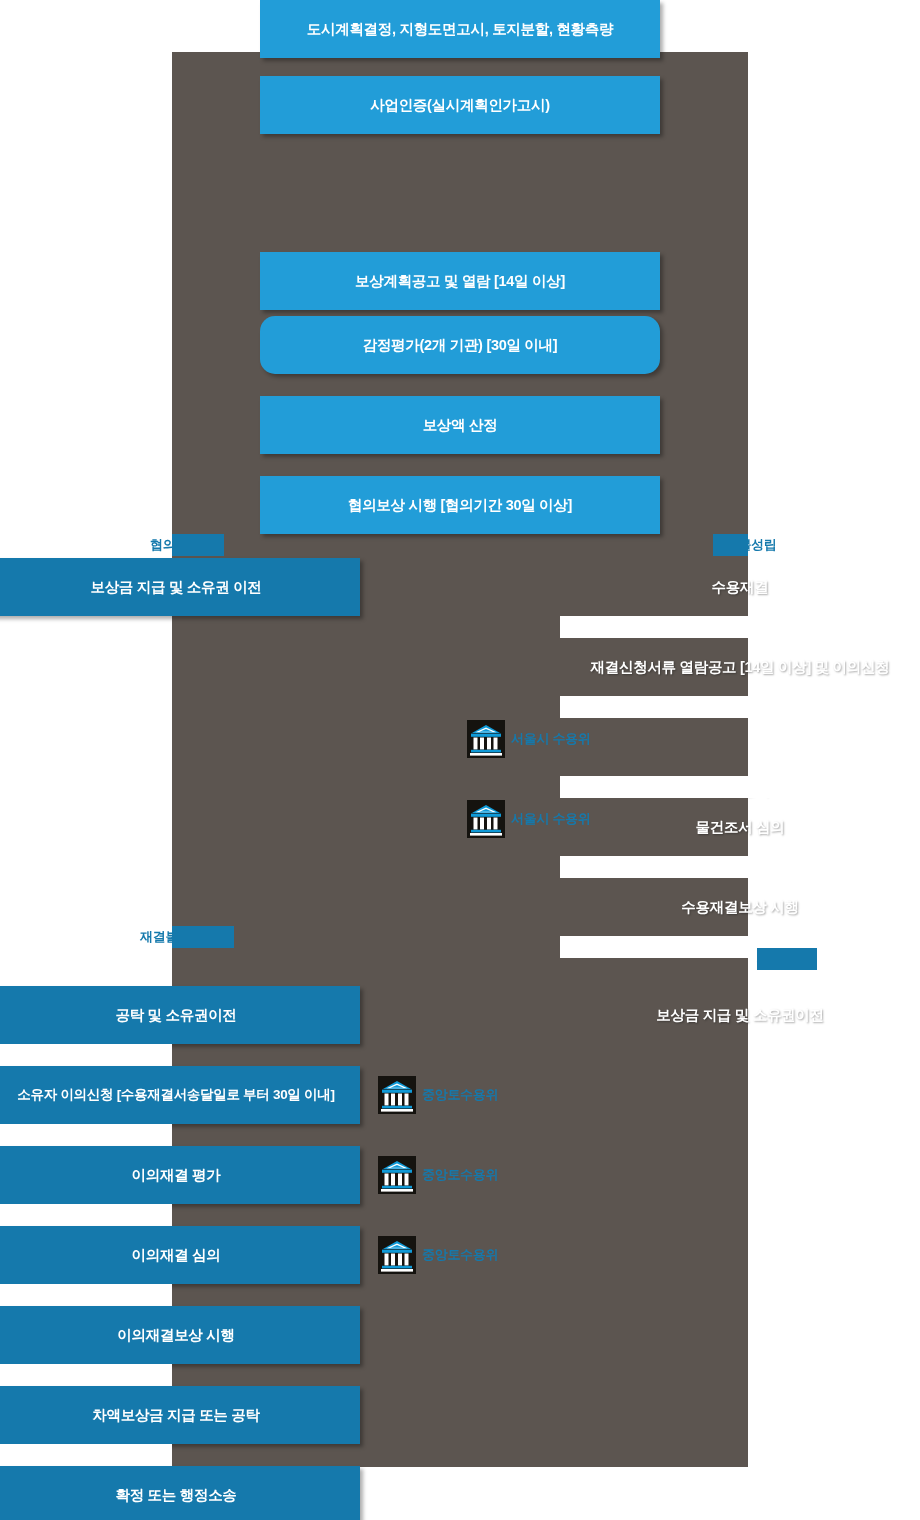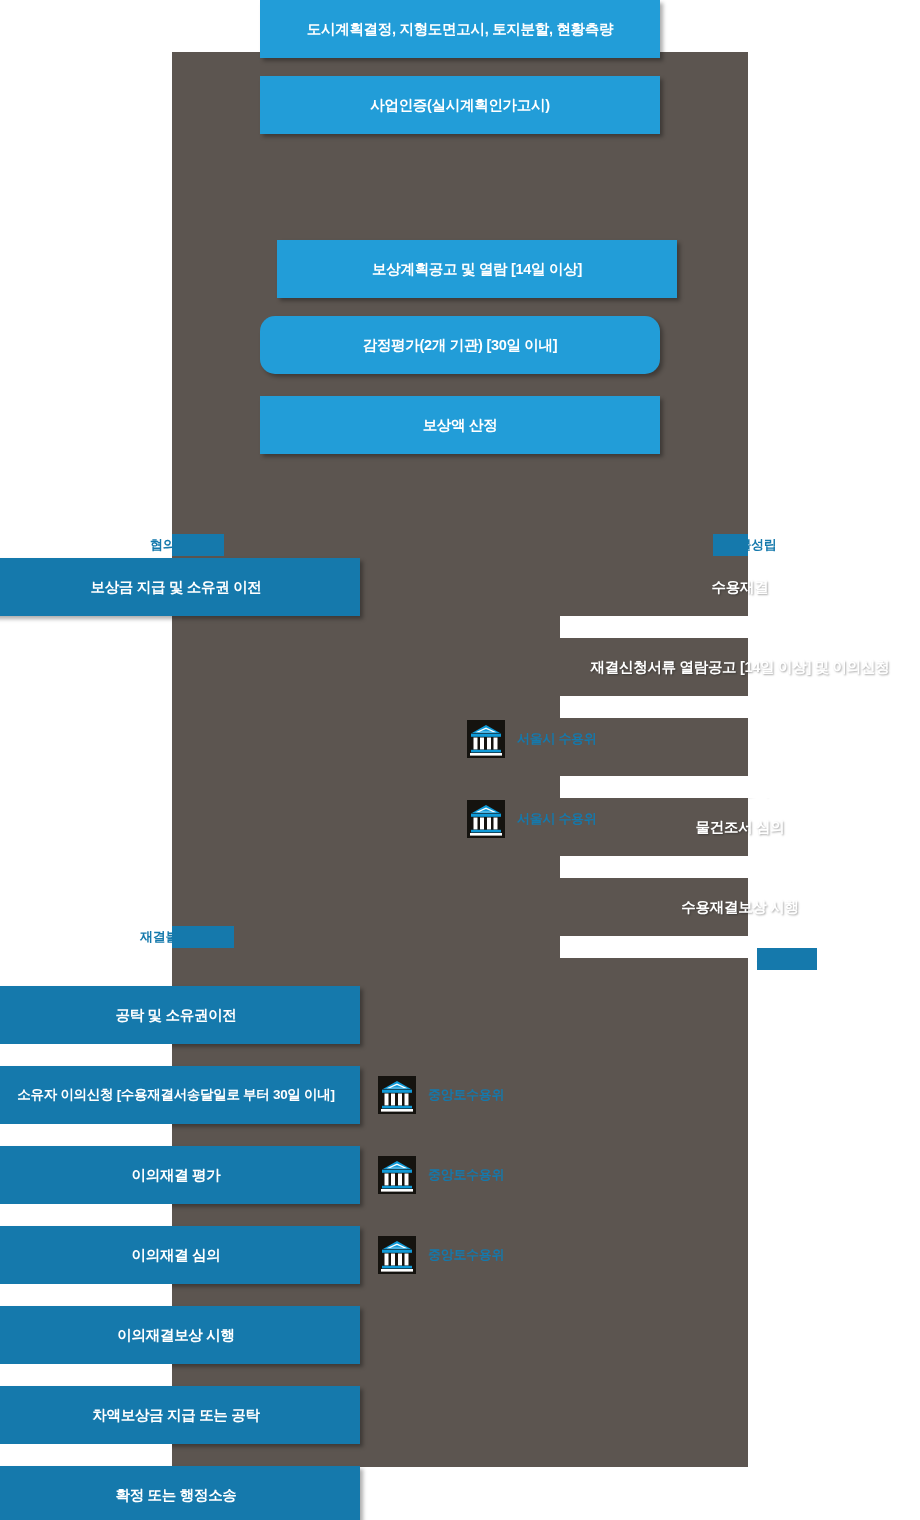--- a/index.html
+++ b/index.html
@@ -79,21 +79,21 @@
     display:flex; align-items:center;
     font-size:13px; font-weight:bold;
     color:#1579ac;
     white-space:nowrap;
     letter-spacing:-0.3px;
   }
 
   
   .inst{
     position:absolute;
-    display:flex; align-items:center; gap:12px;
+    display:flex; align-items:center; gap:6px;
   }
   .inst .glyph{
     width:38px; height:38px;
     background:#15130f;
     display:block;
     position:relative;
     flex:0 0 auto;
   }
   .inst .glyph svg{ display:block; }
   .inst .lbl{
@@ -106,26 +106,27 @@
 
 <div id="stage">
 
   <div class="backdrop"></div>
 
   <div class="box center cbox" style="top:0px;">도시계획결정, 지형도면고시, 토지분할, 현황측량</div>
 
   <div class="box center cbox" style="top:76px;">사업인증(실시계획인가고시)</div>
 
 
-  <div class="box center cbox" style="top:240px;margin-left:17px;">보상계획공고 및 열람 [14일 이상]</div>
+  <div class="box center cbox" style="top:252px;">보상계획공고 및 열람 [14일 이상]</div>
 
   <div class="box center cbox" style="top:316px;border-radius:15px;">감정평가(2개 기관) [30일 이내]</div>
 
   <div class="box center cbox" style="top:396px;">보상액 산정</div>
 
+  <div class="box center cbox" style="top:476px;">협의보상 시행 [협의기간 30일 이상]</div>
 
   <div class="lband" style="top:534px;"></div>
   <div class="branch-text" style="left:150px; top:534px;">협의성립</div>
   <div class="branch" style="left:172px; top:534px; width:52px;"></div>
 
   <div class="branch-text" style="left:713px; top:534px;">협의불성립</div>
   <div class="branch" style="left:713px; top:534px; width:35px;"></div>
 
   <div class="box left lbox" style="top:558px;">보상금 지급 및 소유권 이전</div>
 
@@ -140,20 +141,21 @@
 
   <div class="rtext rcol" style="top:798px;">물건조서 심의</div>
   <div class="band" style="top:856px;"></div>
 
   <div class="rtext rcol" style="top:878px;">수용재결보상 시행</div>
   <div class="band" style="top:936px;"></div>
 
   <div class="branch-text" style="left:757px; top:948px;">재결성립</div>
   <div class="branch" style="left:757px; top:948px; width:60px;"></div>
 
+  <div class="rtext rcol" style="top:986px;">보상금 지급 및 소유권이전</div>
 
   <div class="lband" style="top:926px;"></div>
   <div class="branch-text" style="left:140px; top:926px;">재결불성립</div>
   <div class="branch" style="left:172px; top:926px; width:62px;"></div>
 
   <div class="box left lbox" style="top:986px;">공탁 및 소유권이전</div>
   <div class="lband" style="top:1044px;"></div>
 
   <div class="box left lbox" style="top:1066px; font-size:13.5px;">소유자 이의신청 [수용재결서송달일로 부터 30일 이내]</div>
   <div class="lband" style="top:1124px;"></div>

